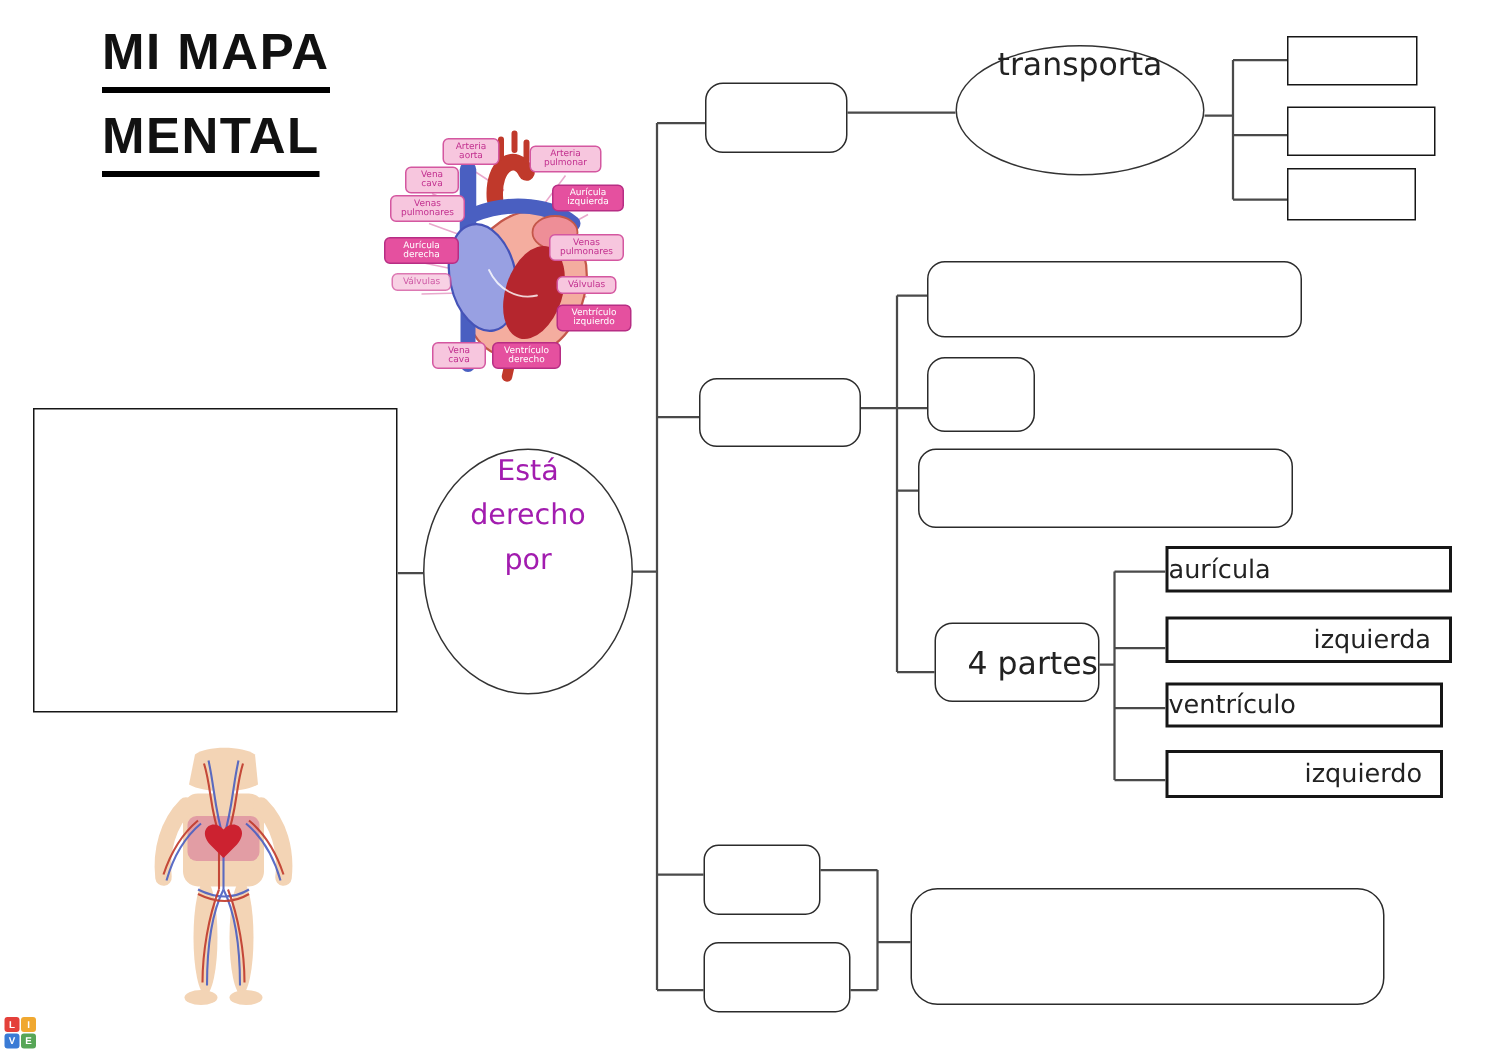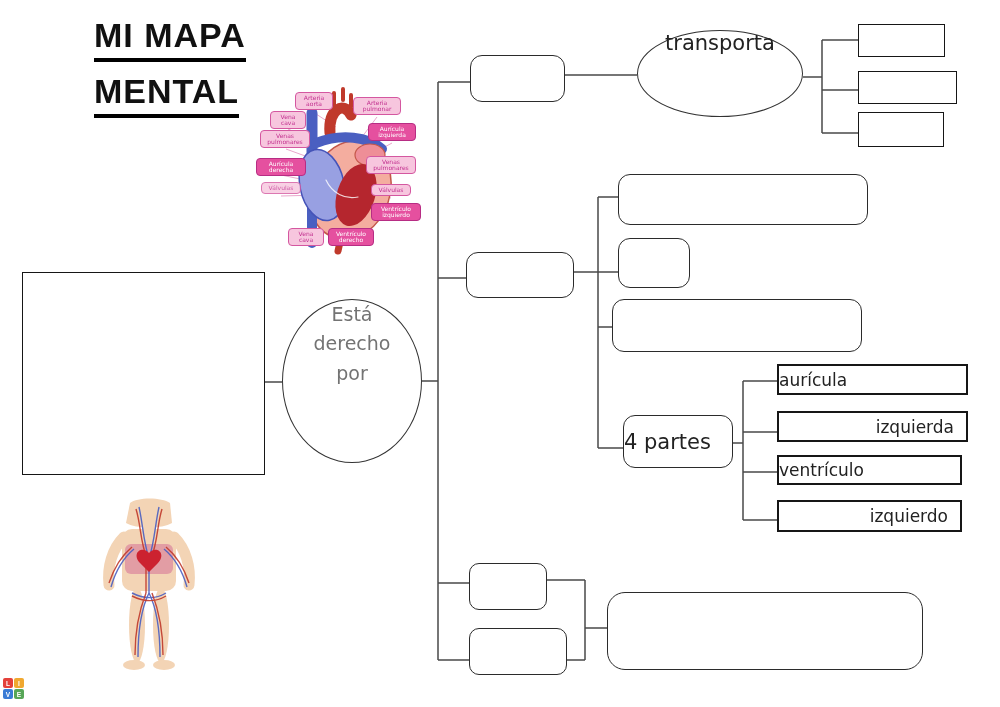--- a/index.html
+++ b/index.html
@@ -11,37 +11,37 @@
     --skin:#f3d4b5; --vessel-red:#c0392b; --vessel-blue:#4a5fc1; --heart-red:#cc2230;
   }
   *{box-sizing:border-box;margin:0;padding:0;}
   html,body{background:#ffffff;}
   #canvas{
     position:relative;width:1000px;height:707px;background:#ffffff;overflow:hidden;
     font-family:"DejaVu Sans","Liberation Sans",sans-serif;color:var(--ink);
   }
   #wires{position:absolute;left:0;top:0;z-index:1;}
   
-  .title{position:absolute;left:68px;top:16px;z-index:3;font-family:"Liberation Sans",sans-serif;margin-left:26px;}
+  .title{position:absolute;left:68px;top:16px;z-index:3;font-family:"Liberation Sans",sans-serif;}
   .title .tline{
     display:inline-block;font-size:34px;font-weight:900;letter-spacing:1px;
     border-bottom:4px solid #000;padding-bottom:3px;margin-bottom:10px;color:#111;
   }
   
   .rbox{position:absolute;background:#fff;border:1.6px solid var(--border);border-radius:12px;z-index:2;}
   .sbox{position:absolute;background:#fff;border:1.7px solid #161616;z-index:2;}
   .pbox{position:absolute;background:#fff;border:2px solid #161616;z-index:2;
         display:flex;align-items:center;font-size:17px;color:#222;}
   .pbox.left{justify-content:flex-start;padding-left:0;}
   .pbox.right{justify-content:flex-end;padding-right:12px;}
   .ellipse{position:absolute;background:#fff;border:1.6px solid #333;border-radius:50%;z-index:2;
            display:flex;flex-direction:column;align-items:center;justify-content:flex-start;text-align:center;}
   .node-text{font-size:21px;color:#222;}
-  .formado-line{font-size:19px;line-height:1.55;color:#737373;}
-  .partes-box{display:flex;align-items:center;justify-content:flex-start;font-size:21px;color:#222;}
+  .formado-line{font-size:19px;line-height:1.55;color:#a21caf;}
+  .partes-box{display:flex;align-items:center;justify-content:flex-end;font-size:21px;color:#222;}
   
   .figure{position:absolute;z-index:2;}
   .hl{position:absolute;z-index:3;font-size:6px;line-height:6.5px;text-align:center;
       border-radius:4px;padding:1.5px 2px;border:1px solid #d457a0;}
   .hl.light{background:var(--label-pink-bg);color:var(--label-pink-text);}
   .hl.dark{background:var(--label-magenta-bg);color:var(--label-magenta-text);border-color:#b72d84;}
   .hl.faded{opacity:.8;}
   
   .logo{position:absolute;left:3px;top:678px;display:flex;align-items:center;gap:2px;z-index:3;}
   .logo-grid{display:grid;grid-template-columns:10px 10px;grid-template-rows:10px 10px;gap:1px;}

